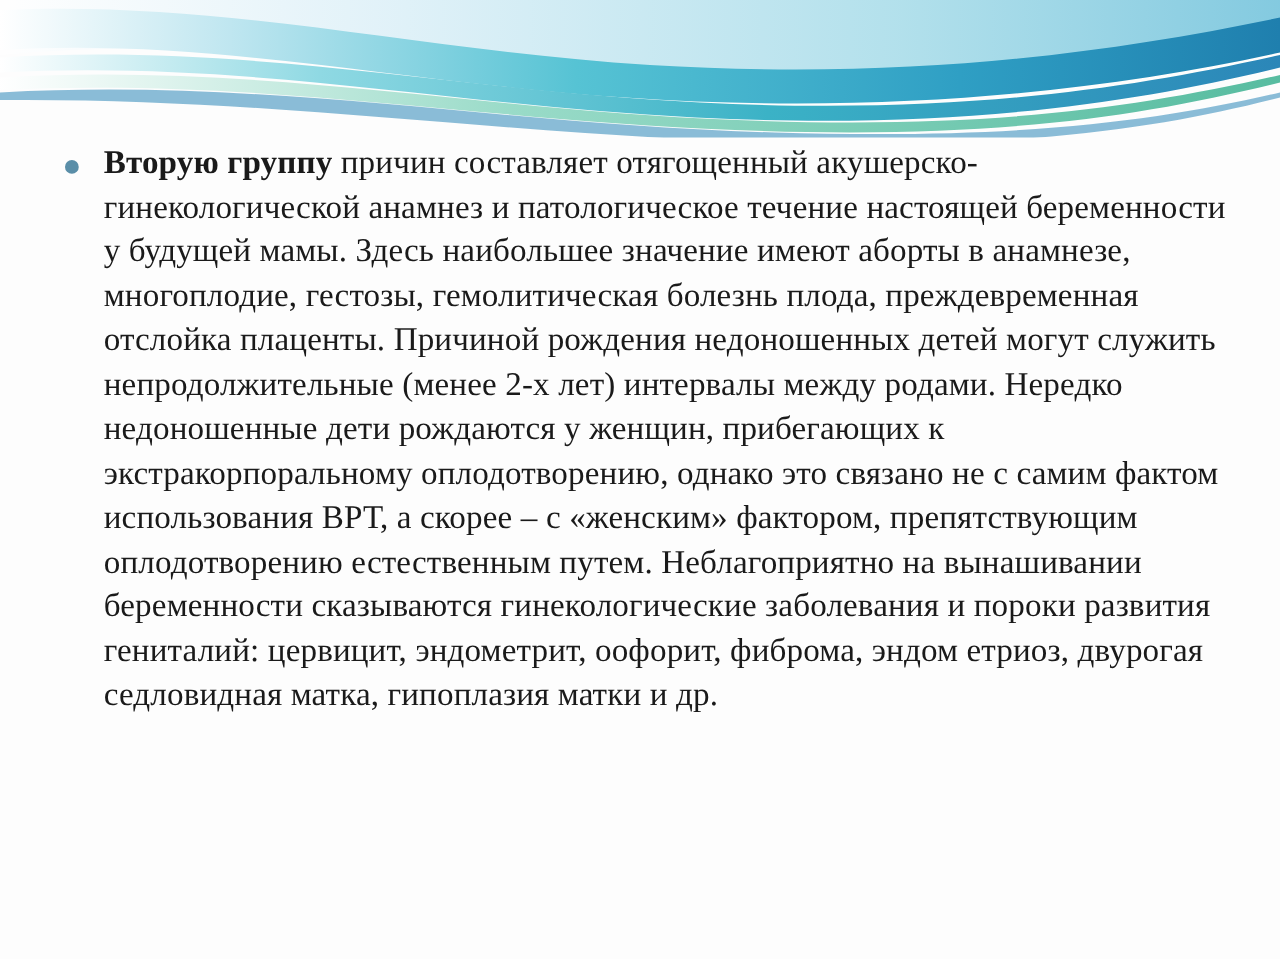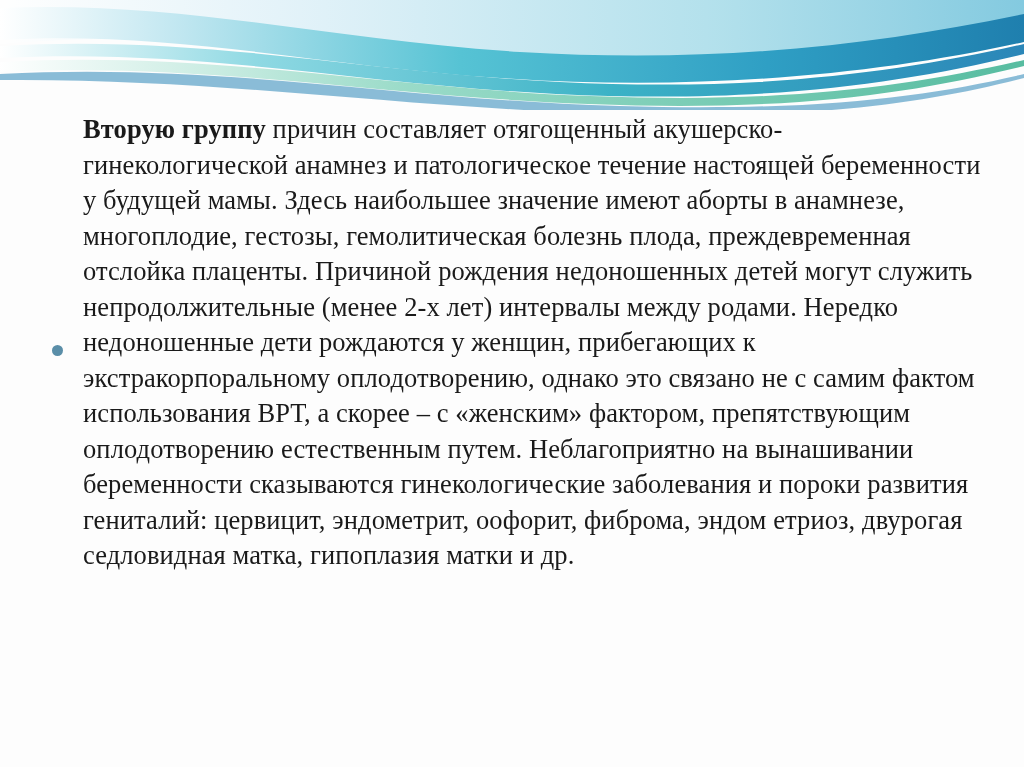--- a/index.html
+++ b/index.html
@@ -39,21 +39,21 @@
   #content {
     position: absolute;
     top: 112px;
     left: 52px;
     width: 930px;
     height: 620px;
   }
 
   .bullet-row {
     display: flex;
-    align-items: center;
+    align-items: flex-start;
   }
 
   .bullet-marker {
     flex: 0 0 auto;
     width: 11px;
     height: 11px;
     border-radius: 50%;
     background: #5a8ea8;
     margin-top: 16px;
     margin-right: 20px;

